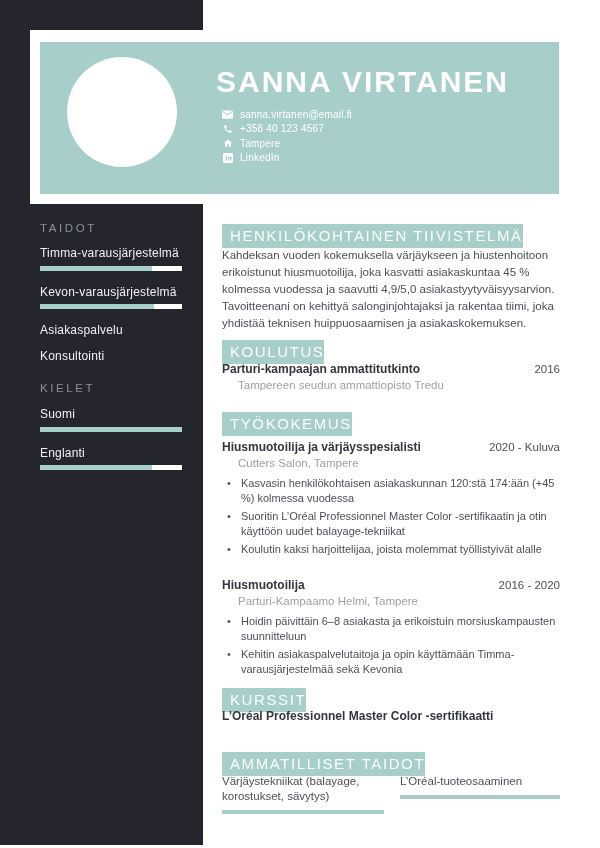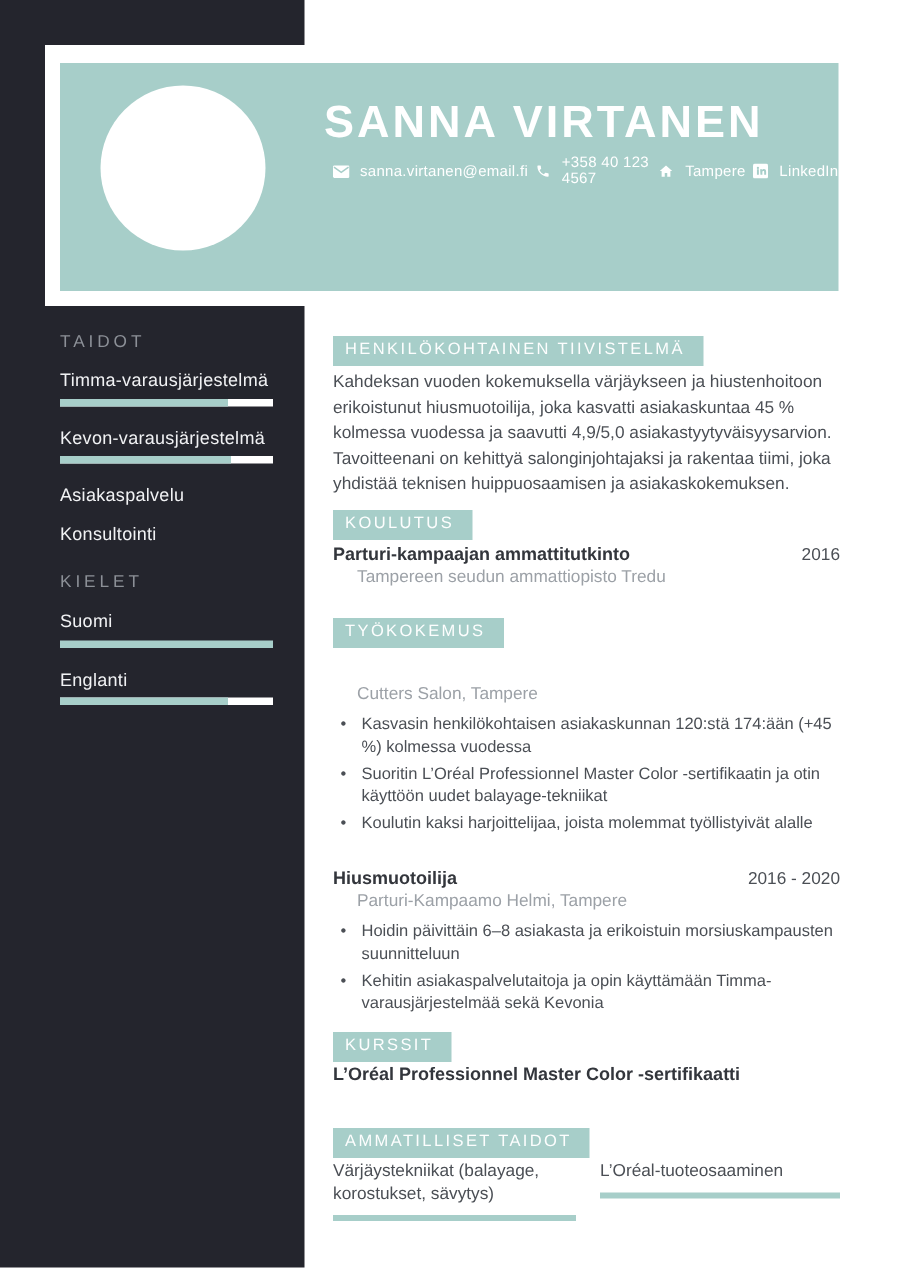--- a/index.html
+++ b/index.html
@@ -56,33 +56,33 @@
     position:absolute;left:27px;top:15px;width:110px;height:110px;
     border-radius:50%;background:var(--white);
   }
   .name{
     position:absolute;left:176px;top:23px;
     font-size:30px;font-weight:700;letter-spacing:2px;color:var(--white);
     white-space:nowrap;
   }
   .contact{
     position:absolute;left:182px;top:67px;
-    display:flex;flex-direction:row;gap:4.5px;
+    display:flex;flex-direction:column;gap:4.5px;
   }
   .contact-row{display:flex;align-items:center;gap:7px;height:10px;}
   .contact-row .cicon{width:11px;height:10px;display:flex;align-items:center;justify-content:center;flex:0 0 11px;}
   .contact-row span.ctext{font-size:10px;color:var(--white);letter-spacing:.2px;}
 
   
   .main{position:absolute;left:222px;top:0;width:338px;height:848px;}
   .chip{
     position:absolute;display:inline-block;
     background:var(--accent);color:#fdfefe;
-    font-size:11px;letter-spacing:1.6px;
-    padding:4px 12px 5px 8px;line-height:1;white-space:nowrap;
+    font-size:15px;letter-spacing:1.6px;
+    padding:4px 0 5px 8px;line-height:1;white-space:nowrap;
   }
   .para{
     position:absolute;left:0;width:338px;
     font-size:11.5px;line-height:17px;color:var(--text_body);
   }
   .row{
     position:absolute;left:0;width:338px;
     display:flex;justify-content:space-between;align-items:baseline;
   }
   .row .title{font-size:12px;font-weight:700;color:var(--text_dark);}
@@ -196,20 +196,24 @@
 
     <span class="chip" style="top:340px">KOULUTUS</span>
     <div class="row" style="top:362px">
       <span class="title">Parturi-kampaajan ammattitutkinto</span>
       <span class="date">2016</span>
     </div>
     <div class="subtitle" style="top:379px">Tampereen seudun ammattiopisto Tredu</div>
 
     <span class="chip" style="top:412px">TYÖKOKEMUS</span>
 
+    <div class="row" style="top:440px">
+      <span class="title">Hiusmuotoilija ja värjäysspesialisti</span>
+      <span class="date">2020 - Kuluva</span>
+    </div>
     <div class="subtitle" style="top:457px">Cutters Salon, Tampere</div>
     <ul class="bullets" style="top:476px">
       <li>Kasvasin henkilökohtaisen asiakaskunnan 120:stä 174:ään (+45 %) kolmessa vuodessa</li>
       <li>Suoritin L’Oréal Professionnel Master Color -sertifikaatin ja otin käyttöön uudet balayage-tekniikat</li>
       <li>Koulutin kaksi harjoittelijaa, joista molemmat työllistyivät alalle</li>
     </ul>
 
     <div class="row" style="top:578px">
       <span class="title">Hiusmuotoilija</span>
       <span class="date">2016 - 2020</span>

